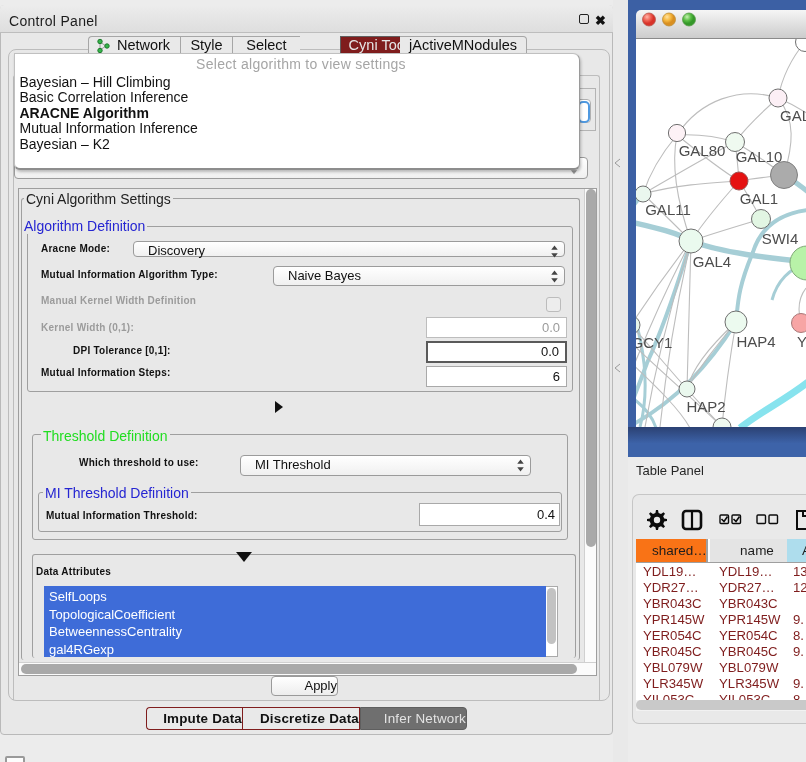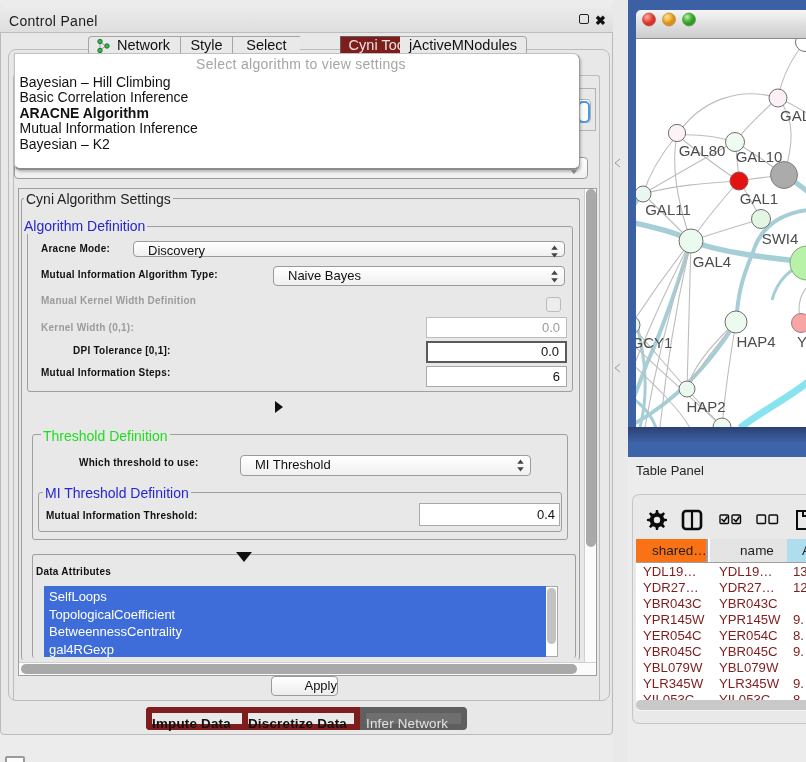--- a/index.html
+++ b/index.html
@@ -31,21 +31,21 @@
 .gtitle { position:absolute; font-size:14px; background:#e8e8e8; padding:0 2px; white-space:pre; }
 .lbl { position:absolute; font-size:10px; font-weight:bold; color:#111; white-space:pre; letter-spacing:0.25px; }
 .combo { position:absolute; background:linear-gradient(#ffffff,#f0f0f0); border:1px solid #9b9b9b;
   border-radius:4px; font-size:13px; color:#111; }
 .combo .cv { position:absolute; left:14px; top:0.5px; }
 .carr { position:absolute; right:5px; top:3px; }
 .field { position:absolute; background:#fff; border:1px solid #a9a9a9;
   font-size:13px; text-align:right; padding-right:6px; color:#111; }
 
 .btab { position:absolute; top:707px; font-size:13.4px; letter-spacing:0.2px; font-weight:bold; color:#111;
-  line-height:22px; text-align:left; background:#e9e9e9; border:6px solid #7f1d1d; height:23px; }
+  line-height:22px; text-align:right; background:#e9e9e9; border:1px solid #7f1d1d; height:23px; }
 
 #splitter { left:613px; top:0px; width:15px; height:762px; background:#e9e9e9; }
 #bluearea { left:628px; top:0px; width:178px; height:457px; background:#3c60a4; }
 #nettitle { left:636px; top:10px; width:170px; height:29px;
   background:linear-gradient(#f5f5f5,#cccccc); border-radius:5px 0 0 0;
   border-bottom:1px solid #8a8a8a; }
 #netcanvas { left:636px; top:39px; width:170px; height:388px; background:#fff; }
 
 #tablepanelbar { left:628px; top:457px; width:178px; height:305px; background:#ececec; }
 #tpTitle { left:636px; top:463px; font-size:13px; color:#262626; }

